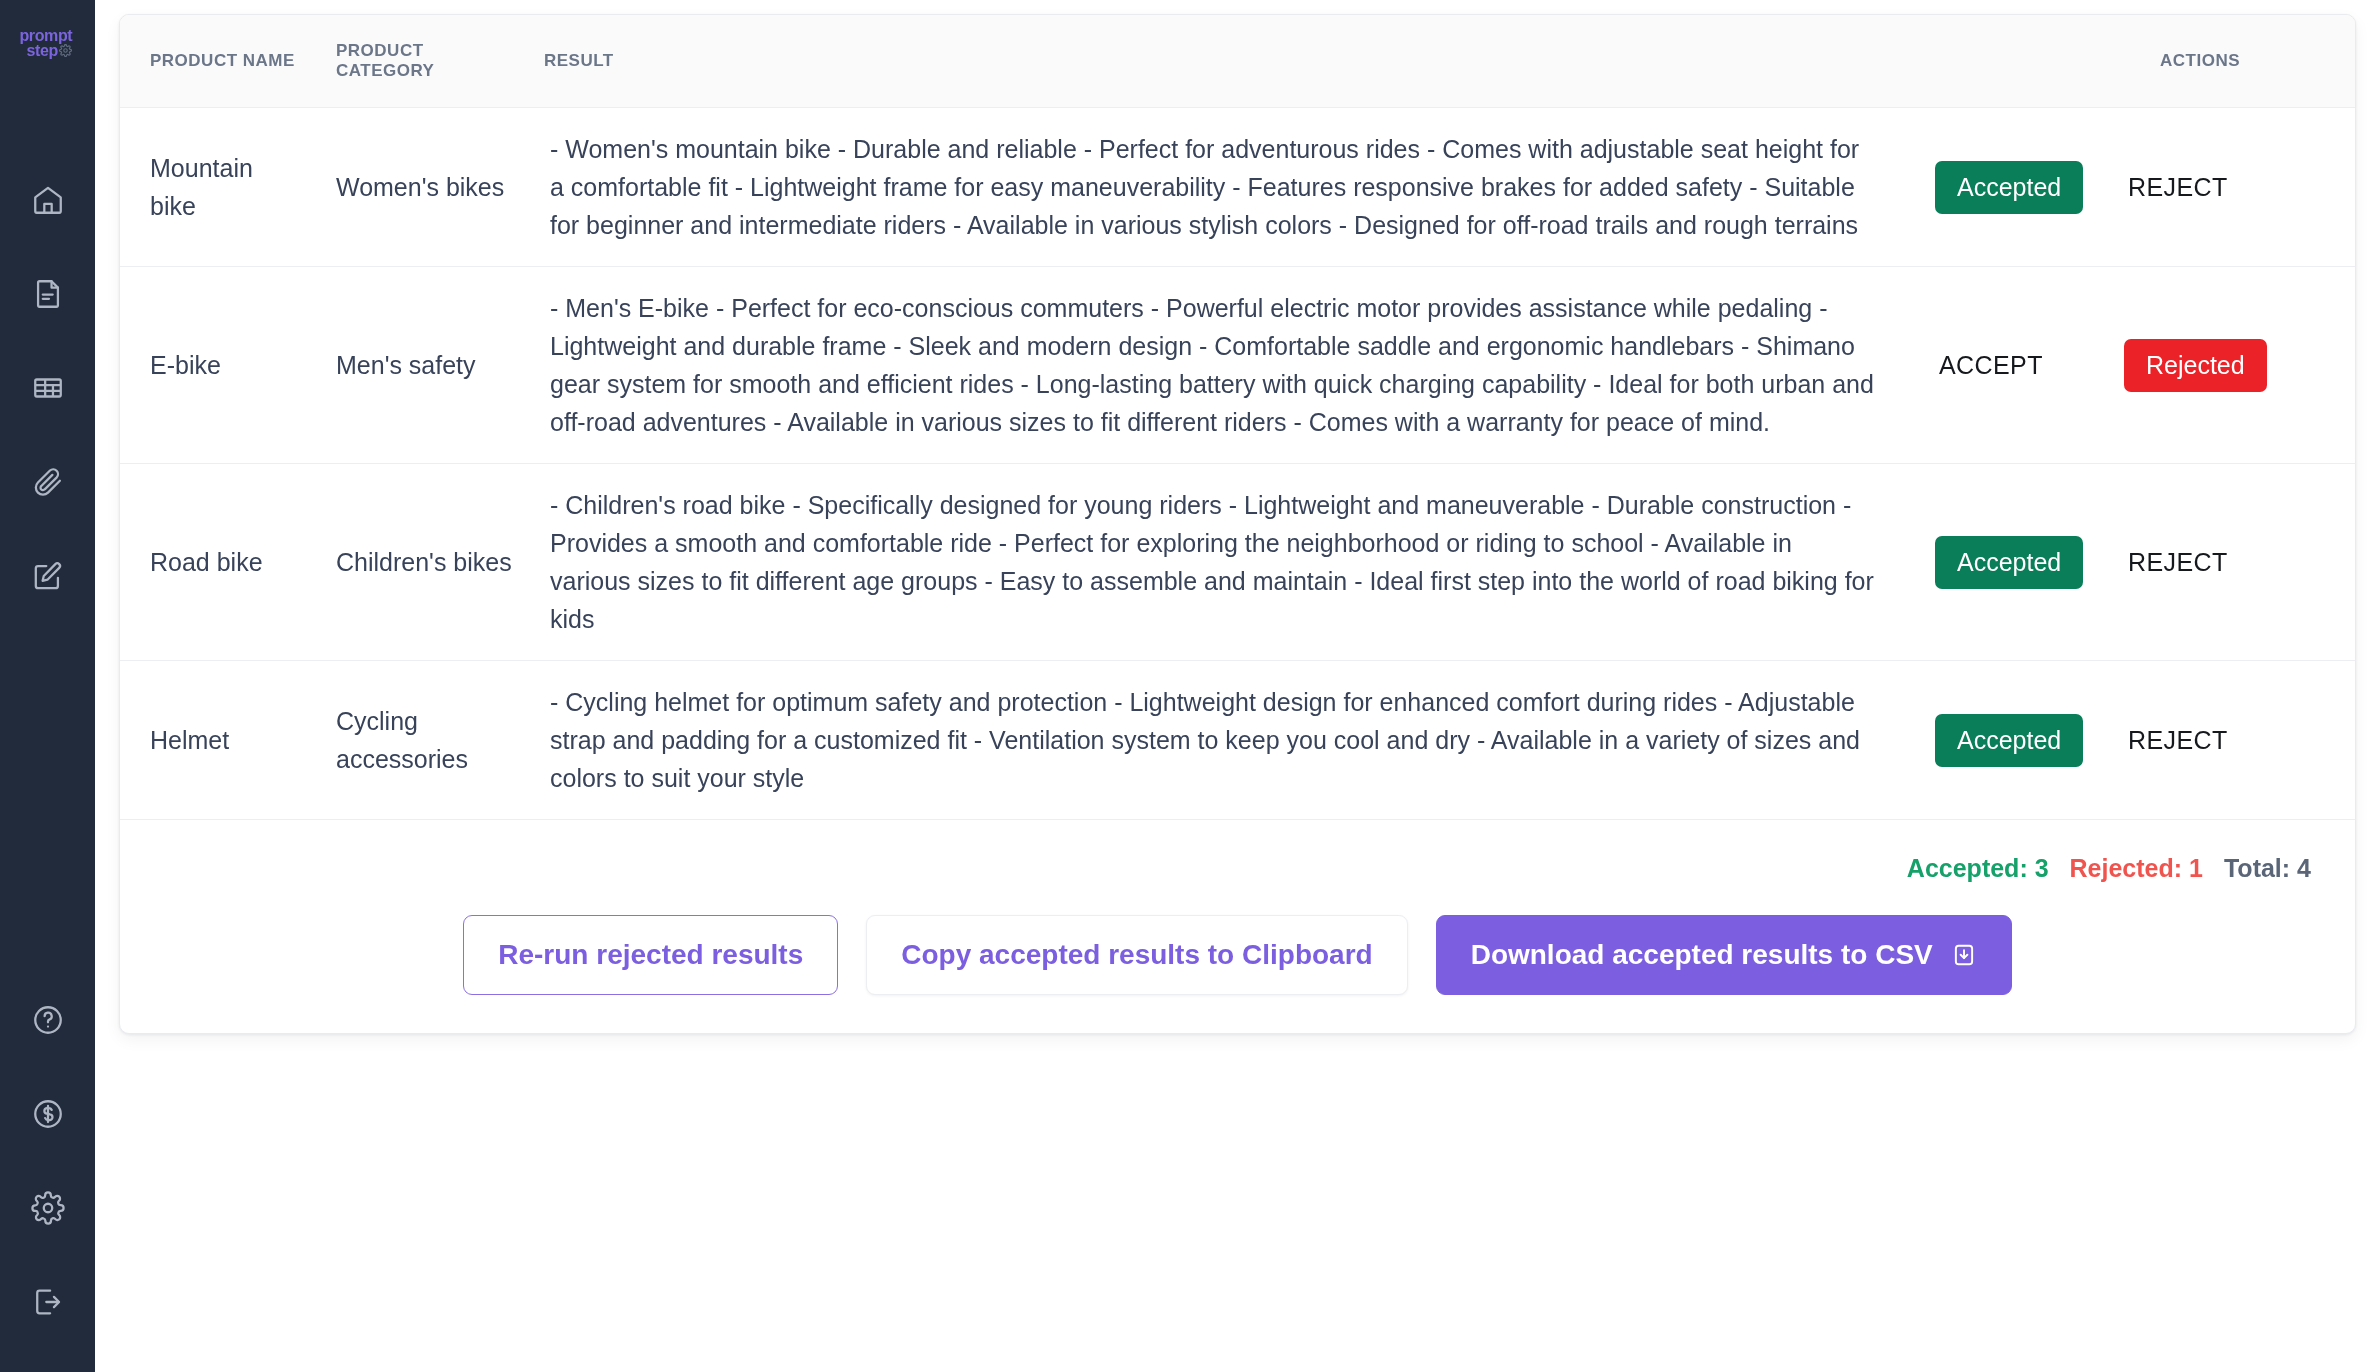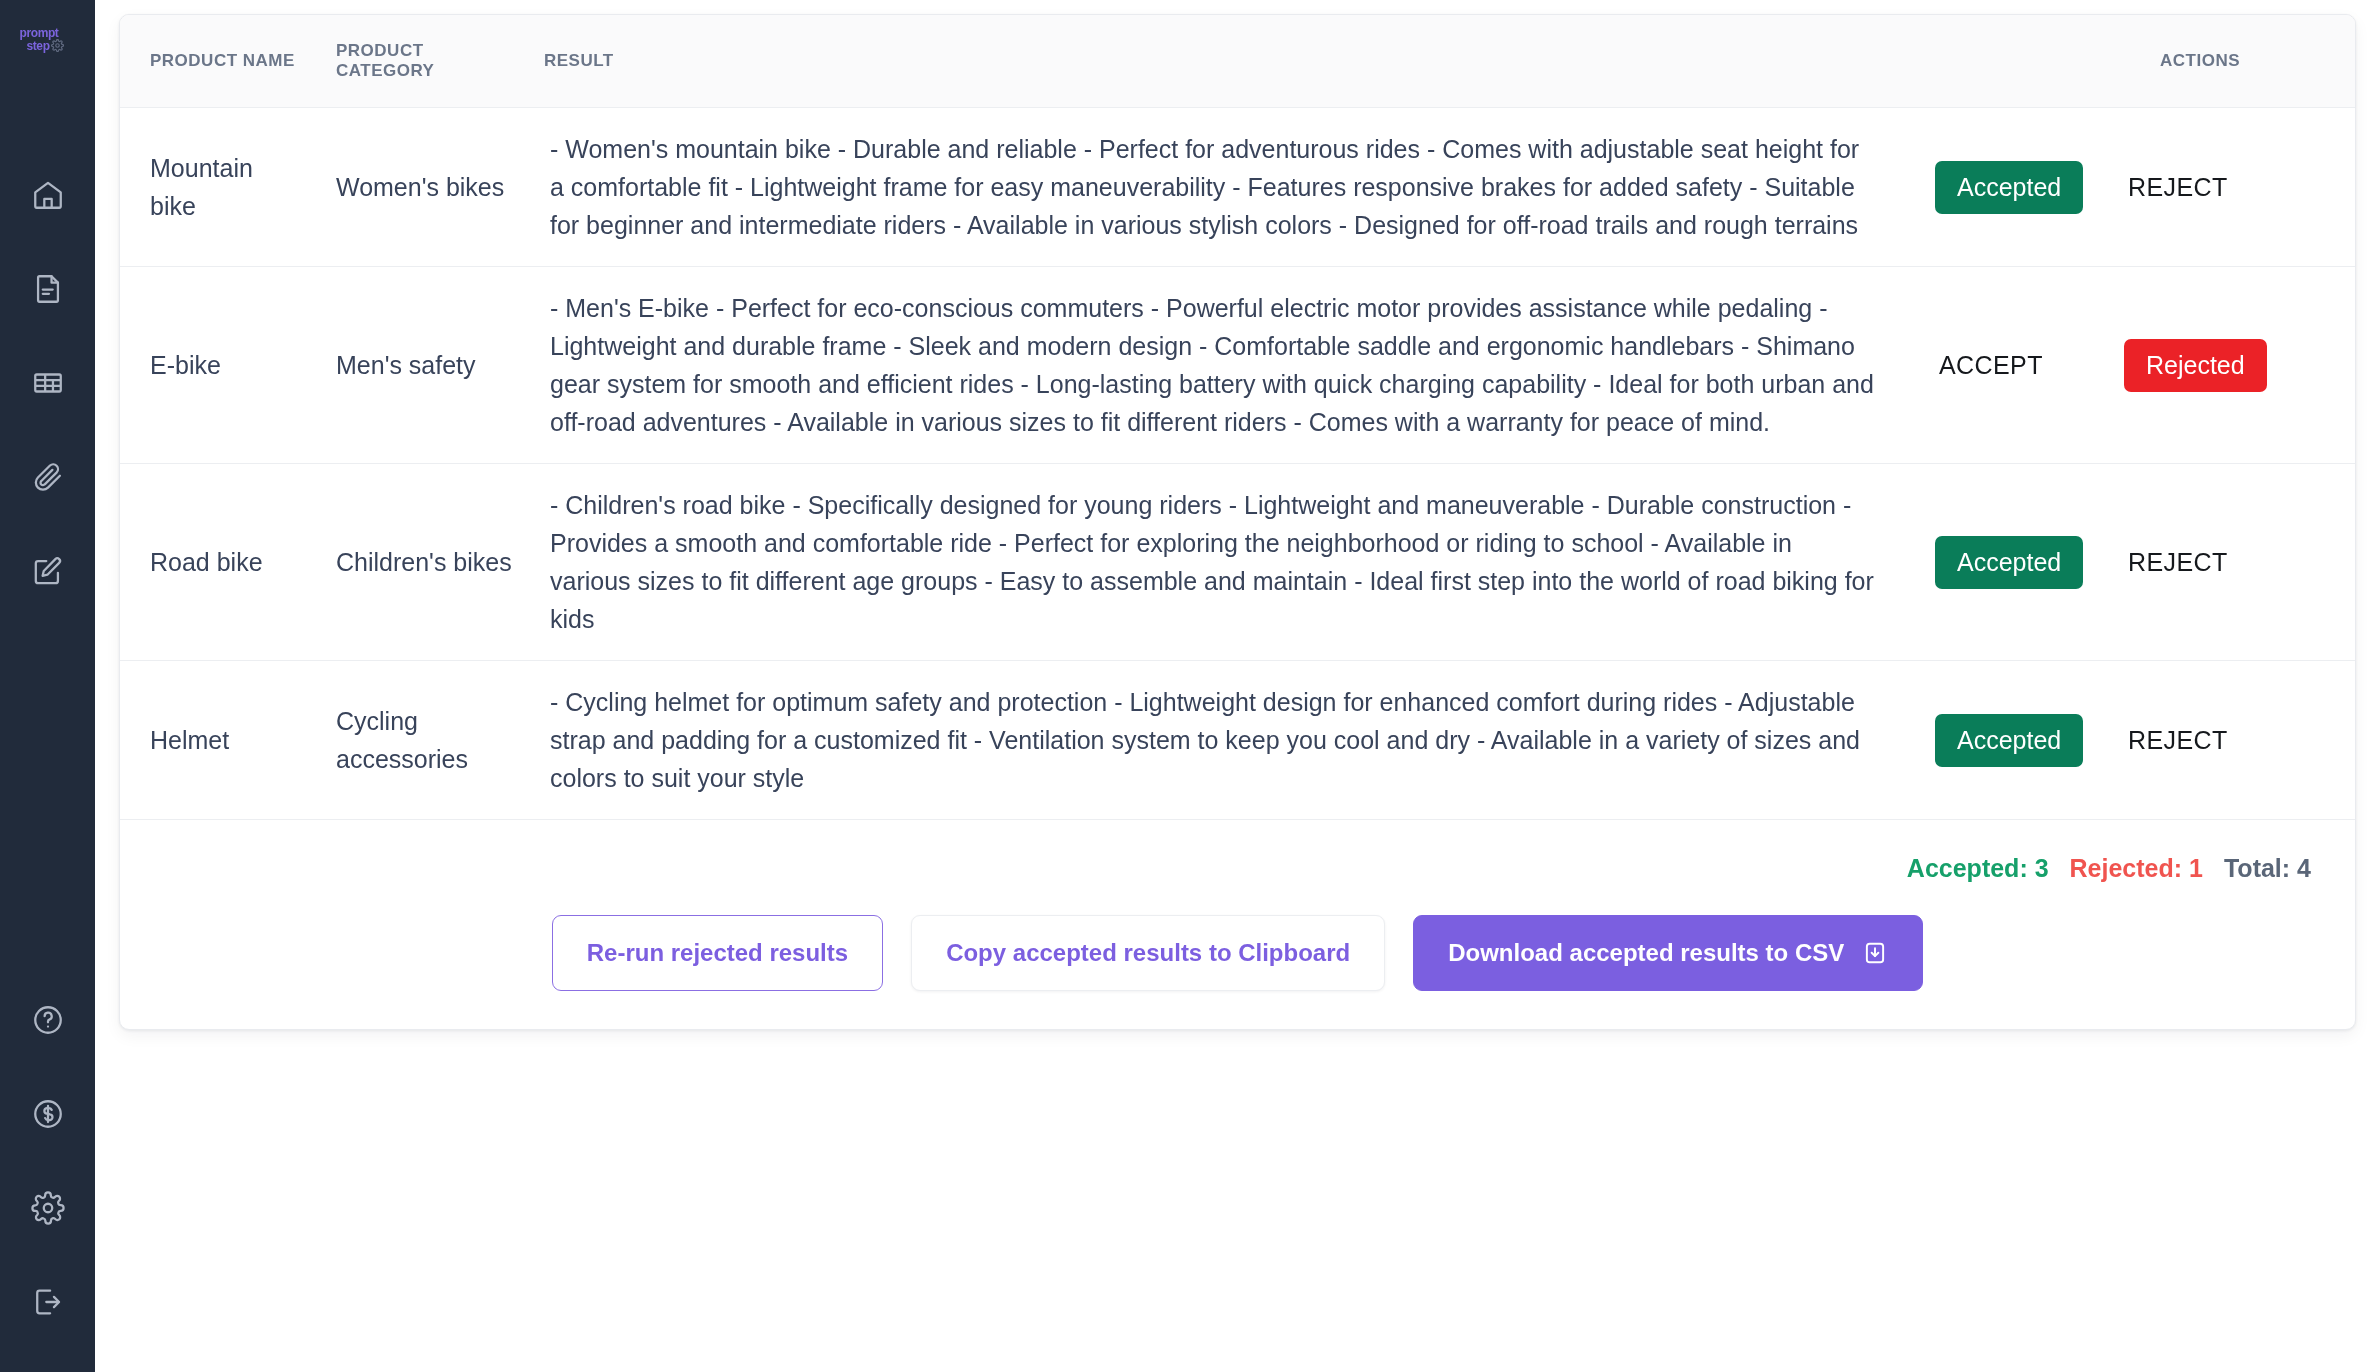--- a/index.html
+++ b/index.html
@@ -30,21 +30,21 @@
   }
 
   .logo {
     margin-top: 28px;
     width: 76px;
     text-align: left;
     padding-left: 10px;
     line-height: 0.95;
   }
   .logo-line {
-    font-size: 12px;
+    font-size: 16px;
     font-weight: bold;
     color: #7b64dd;
     letter-spacing: -0.4px;
     display: block;
   }
   .logo-line.second {
     padding-left: 7px;
     position: relative;
   }
   .logo-gear {
@@ -197,21 +197,21 @@
   .footer-buttons {
     display: flex;
     justify-content: center;
     align-items: center;
     gap: 28px;
     padding-top: 22px;
   }
 
   .fbtn {
     font-family: "Liberation Sans", sans-serif;
-    font-size: 24px;
+    font-size: 28px;
     font-weight: bold;
     border-radius: 9px;
     padding: 23px 34px;
     cursor: pointer;
     white-space: nowrap;
   }
   .fbtn.outline {
     background: #ffffff;
     border: 1px solid #8b6fe3;
     color: #7c5fe0;

